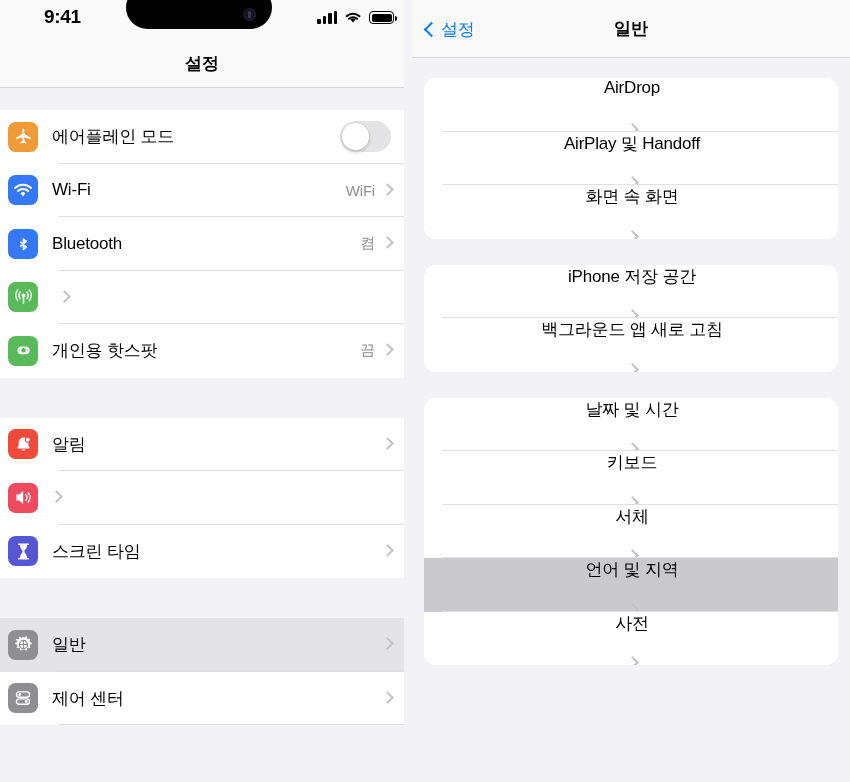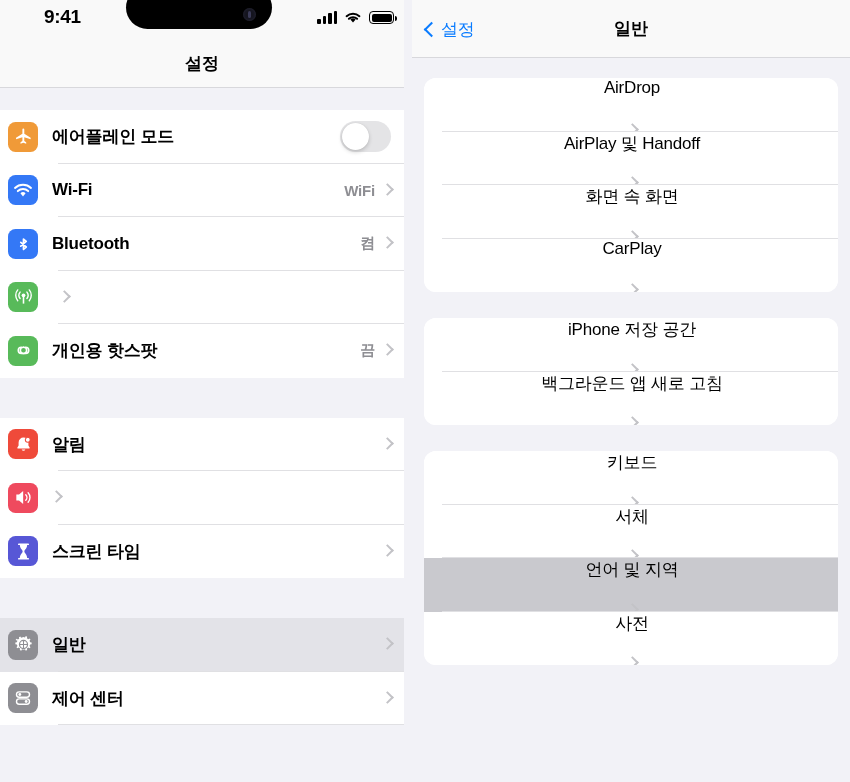--- a/index.html
+++ b/index.html
@@ -69,21 +69,21 @@
   #left-header {
     height: 48px; background: #f9f9f9;
     border-bottom: 1px solid #d8d8dc;
     display: flex; align-items: center; justify-content: center;
   }
   #left-header .title { font-size: 17px; font-weight: bold; color: #000; }
 
   #left-scroll { height: 694px; overflow: hidden; background: #f2f2f7; }
   .l-gap { height: 40px; background: #f2f2f7; }
   .l-gap.small { height: 22px; }
-  .l-group { background: #ffffff; font-weight: bold; }
+  .l-group { background: #ffffff; }
   .l-row {
     height: 53.5px; display: flex; align-items: center;
     padding-left: 8px; padding-right: 13px;
     position: relative; background: #ffffff;
   }
   .l-row.selected { background: #e3e3e8; }
   .l-row .sep {
     position: absolute; left: 58px; right: 0; bottom: 0; height: 1px; background: #e0e0e3;
   }
   .l-row:last-child .sep { display: none; }
@@ -369,45 +369,45 @@
         <div class="r-row">
           <div class="r-label">AirPlay 및 Handoff</div>
           <div class="chev"></div>
           <div class="sep"></div>
         </div>
         <div class="r-row">
           <div class="r-label">화면 속 화면</div>
           <div class="chev"></div>
           <div class="sep"></div>
         </div>
-        <div class="r-row">
-          <div class="r-label">CarPlay</div>
-          <div class="chev"></div>
-
-        </div>
       </div>
 
       <div class="r-gap"></div>
 
       <div class="r-group">
         <div class="r-row">
           <div class="r-label">iPhone 저장 공간</div>
           <div class="chev"></div>
           <div class="sep"></div>
         </div>
         <div class="r-row">
           <div class="r-label">백그라운드 앱 새로 고침</div>
           <div class="chev"></div>
 
         </div>
       </div>
 
       <div class="r-gap"></div>
 
       <div class="r-group">
+        <div class="r-row">
+          <div class="r-label">날짜 및 시간</div>
+          <div class="chev"></div>
+          <div class="sep"></div>
+        </div>
         <div class="r-row">
           <div class="r-label">키보드</div>
           <div class="chev"></div>
           <div class="sep"></div>
         </div>
         <div class="r-row">
           <div class="r-label">서체</div>
           <div class="chev"></div>
           <div class="sep"></div>
         </div>

